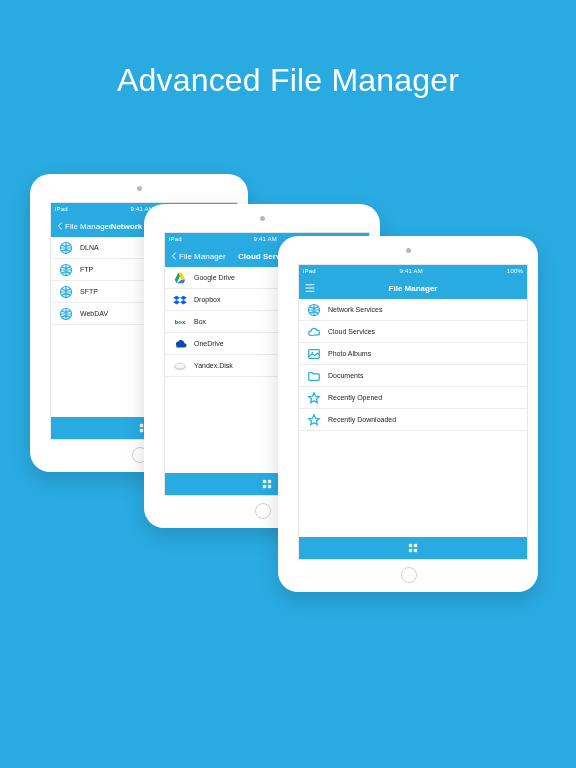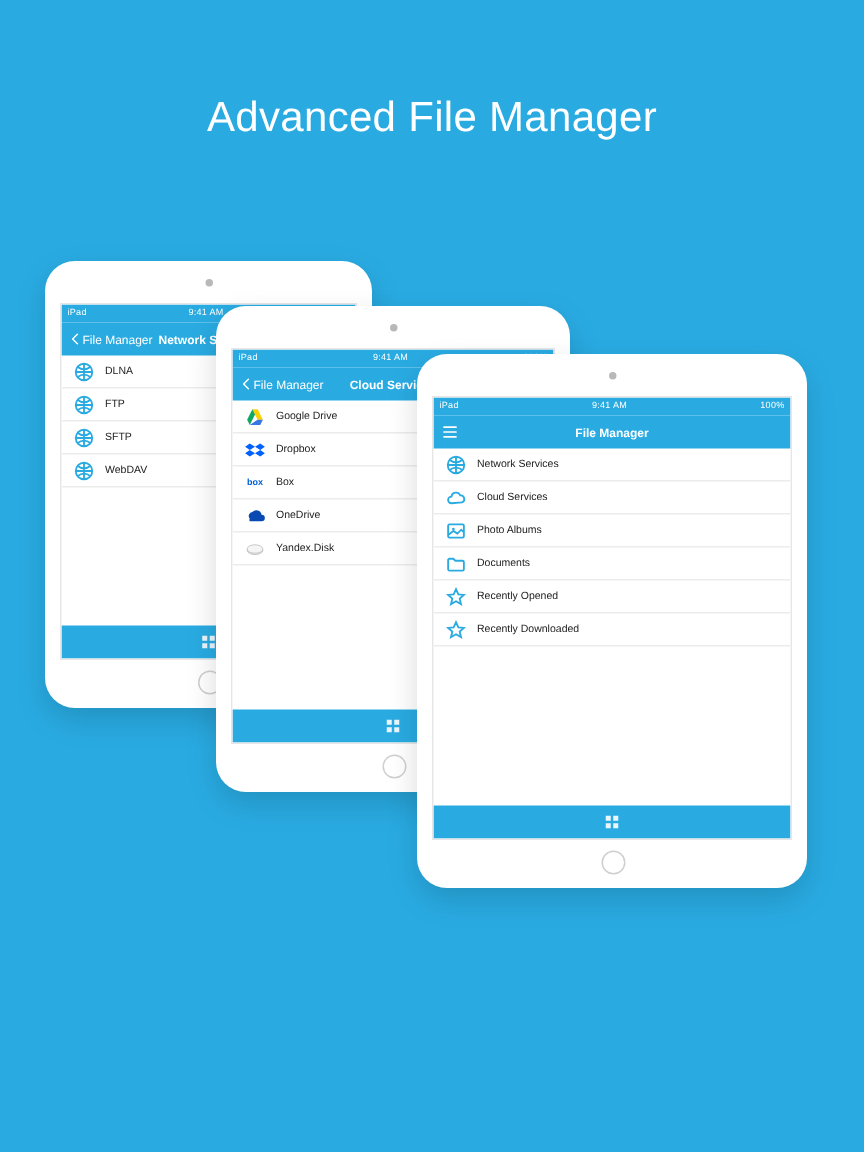--- a/index.html
+++ b/index.html
@@ -10,30 +10,30 @@
     font-family: -apple-system, "Helvetica Neue", Arial, sans-serif;
     overflow: hidden;
     position: relative;
   }
   .hero-title {
     position: absolute;
     top: 62px;
     width: 100%;
     text-align: center;
     color: #fff;
-    font-size: 28px;
+    font-size: 32px;
     font-weight: 300;
     letter-spacing: .2px;
   }
   .ipad {
     position: absolute;
     background: #fff;
     border-radius: 20px;
     box-shadow: 0 8px 20px rgba(0,0,0,.15);
-    padding: 28px 10px 32px 10px;
+    padding: 28px 10px 32px 20px;
     display: flex;
     flex-direction: column;
   }
   
   .ipad::before {
     content: "";
     position: absolute;
     top: 12px; left: 50%;
     width: 5px; height: 5px;
     margin-left: -2.5px;

